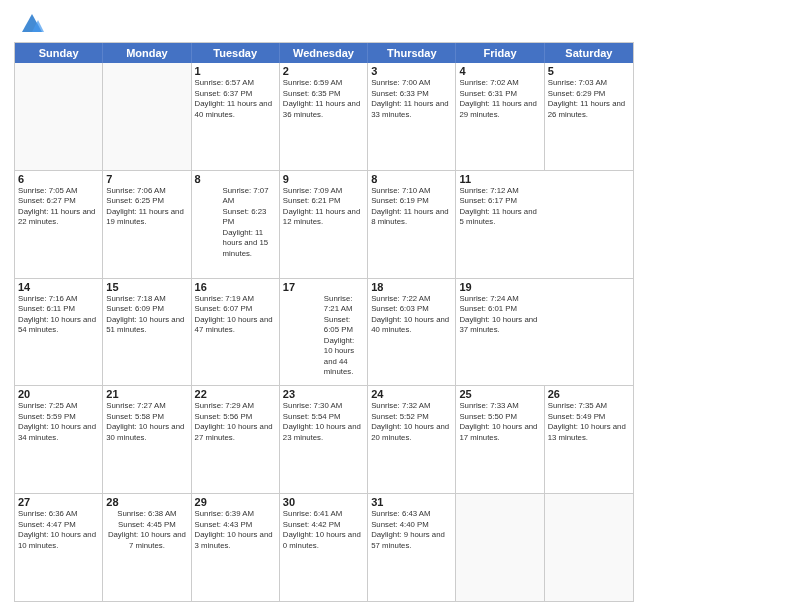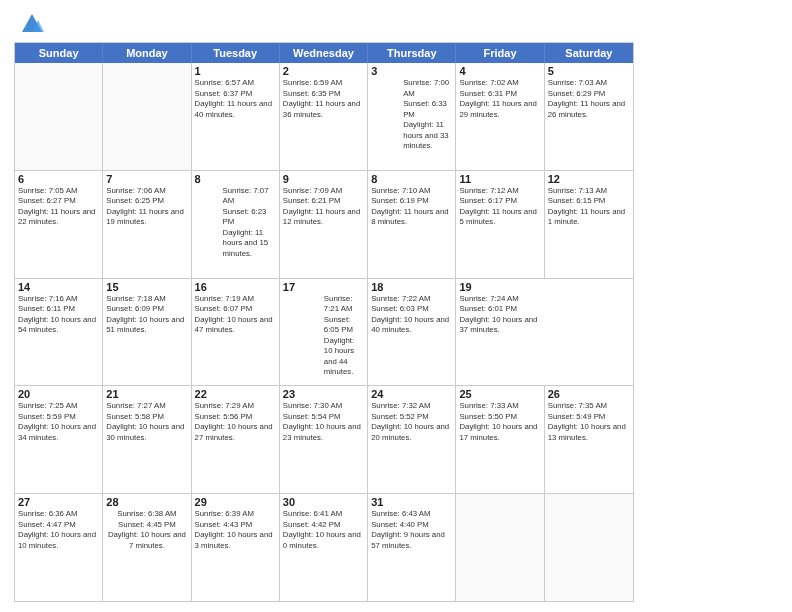--- a/index.html
+++ b/index.html
@@ -158,21 +158,21 @@
 Daylight: 11 hours and 40 minutes.</div>
           </div>
           <div class="cal-cell">
             <div class="day-num">2</div>
             <div class="cell-info" style="white-space: pre-line;">Sunrise: 6:59 AM
 Sunset: 6:35 PM
 Daylight: 11 hours and 36 minutes.</div>
           </div>
           <div class="cal-cell">
             <div class="day-num">3</div>
-            <div class="cell-info" style="white-space: pre-line; margin-left: 32px;">Sunrise: 7:00 AM
+            <div class="cell-info" style="white-space: pre-line;">Sunrise: 7:00 AM
 Sunset: 6:33 PM
 Daylight: 11 hours and 33 minutes.</div>
           </div>
           <div class="cal-cell">
             <div class="day-num">4</div>
             <div class="cell-info" style="white-space: pre-line;">Sunrise: 7:02 AM
 Sunset: 6:31 PM
 Daylight: 11 hours and 29 minutes.</div>
           </div>
           <div class="cal-cell">
@@ -211,26 +211,20 @@
             <div class="day-num">8</div>
             <div class="cell-info" style="white-space: pre-line;">Sunrise: 7:10 AM
 Sunset: 6:19 PM
 Daylight: 11 hours and 8 minutes.</div>
           </div>
           <div class="cal-cell">
             <div class="day-num">11</div>
             <div class="cell-info" style="white-space: pre-line;">Sunrise: 7:12 AM
 Sunset: 6:17 PM
 Daylight: 11 hours and 5 minutes.</div>
-          </div>
-          <div class="cal-cell">
-            <div class="day-num">12</div>
-            <div class="cell-info" style="white-space: pre-line;">Sunrise: 7:13 AM
-Sunset: 6:15 PM
-Daylight: 11 hours and 1 minute.</div>
           </div>
         </div>
         <div class="cal-row">
           <div class="cal-cell">
             <div class="day-num">14</div>
             <div class="cell-info" style="white-space: pre-line;">Sunrise: 7:16 AM
 Sunset: 6:11 PM
 Daylight: 10 hours and 54 minutes.</div>
           </div>
           <div class="cal-cell">

